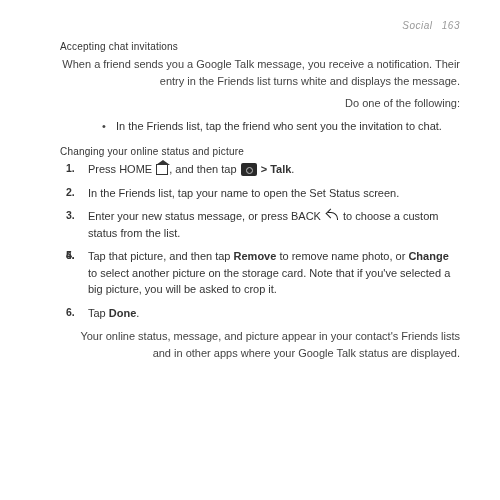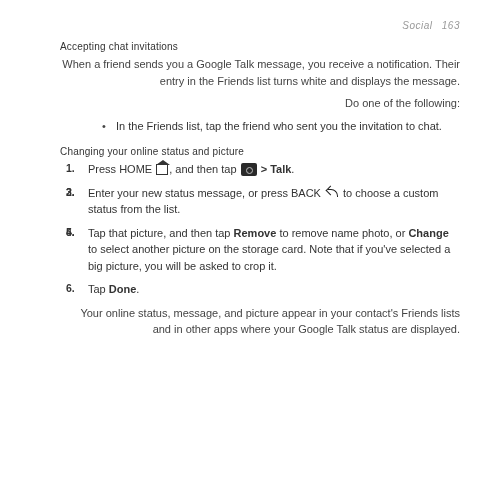--- a/index.html
+++ b/index.html
@@ -96,20 +96,21 @@
 <ul class="bullets">
   <li>In the Friends list, tap the friend who sent you the invitation to chat.</li>
 </ul>
 
 <div class="h1">Changing your online status and picture</div>
 <ol class="steps">
   <li><span class="num">1.</span>
     <span>Press HOME </span><span class="icon-home"></span><span>, and then tap </span><span class="icon-app"></span><span class="gt"> &gt; </span><span class="bold">Talk</span><span>.</span>
   </li>
   <li><span class="num">2.</span>
+    <span>In the Friends list, tap your name to open the Set Status screen.</span>
   </li>
   <li><span class="num">3.</span>
     <span>Enter your new status message, or press BACK </span><span class="icon-back"></span><span> to choose a custom status from the list.</span>
   </li>
   <li><span class="num">4.</span>
   </li>
   <li><span class="num">5.</span>
     <span>Tap that picture, and then tap </span><span class="bold">Remove</span><span> to remove name photo, or </span><span class="bold">Change</span><span> to select another picture on the storage card. Note that if you've selected a big picture, you will be asked to crop it.</span>
   </li>
   <li><span class="num">6.</span>

